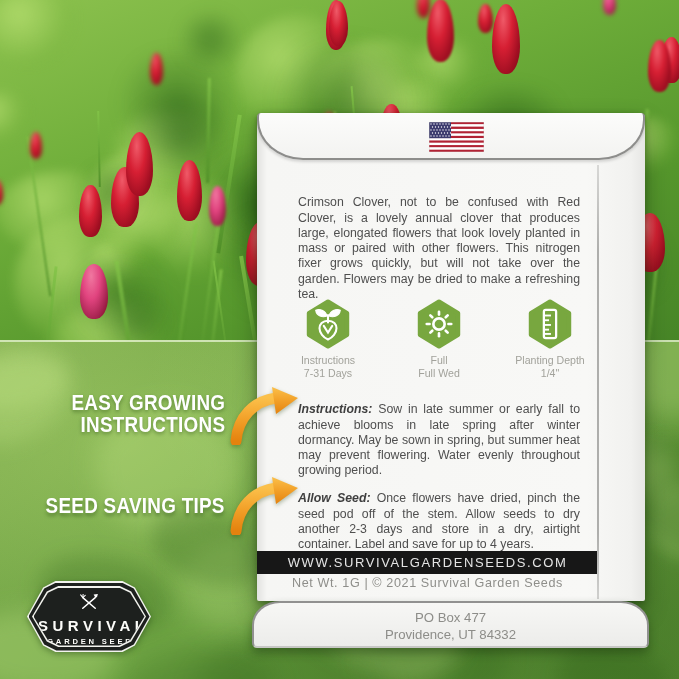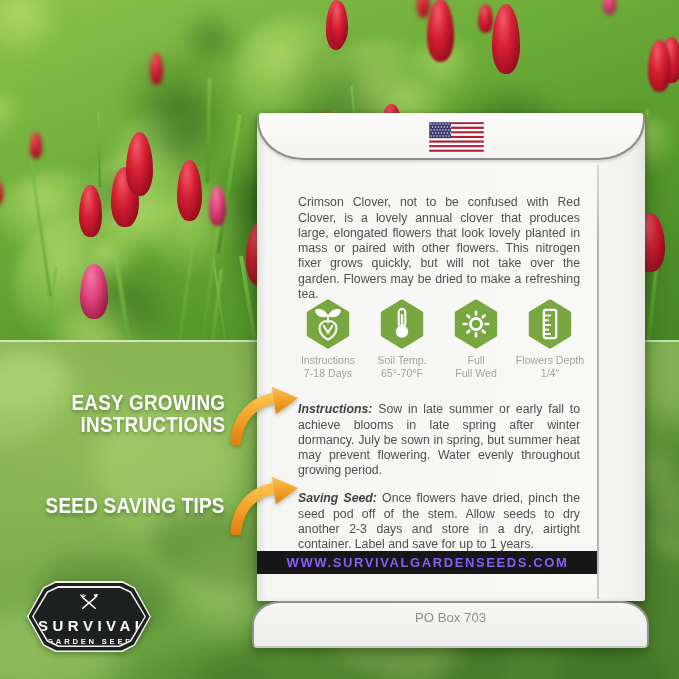--- a/index.html
+++ b/index.html
@@ -40,21 +40,21 @@
   .instructions{top:277px;}
   .saving{top:366px;}
 
   .stats-row{position:absolute;left:34px;top:186px;width:296px;display:flex;justify-content:space-between;}
   .stat{width:74px;text-align:center;}
   .stat svg{display:block;margin:0 auto;}
   .stat-label,.stat-value{font-size:10.6px;line-height:13px;color:#a2a29b;}
   .stat-label{margin-top:5px;}
 
   .web-bar{position:absolute;left:0;top:438px;width:341px;height:23px;background:#171717;
-    color:#8b5cf6;font-weight:bold;font-size:13px;letter-spacing:1.6px;
+    color:#e5e5e5;font-weight:normal;font-size:13px;letter-spacing:1.6px;
     text-align:center;line-height:23px;}
   .netwt{position:absolute;left:0;top:463px;width:341px;text-align:center;
     color:#8e8e8a;font-size:12.6px;letter-spacing:.6px;}
 
   .bottom-flap{position:absolute;left:252px;top:601px;width:397px;height:47px;z-index:5;
     box-sizing:border-box;border:2px solid #919190;border-bottom-color:#c7c7c5;
     border-radius:28px 28px 5px 5px / 24px 24px 5px 5px;
     background:linear-gradient(#f7f7f5,#ececea);
     box-shadow:0 5px 10px rgba(20,45,10,.4);
     text-align:center;color:#8d8d89;font-size:13.2px;line-height:16.5px;padding-top:7px;}
@@ -295,31 +295,21 @@
           <path d="M24,3 L44,15 L44,38 L24,50 L4,38 L4,15 Z" fill="#78a73f" stroke="#78a73f" stroke-width="5" stroke-linejoin="round"></path>
           <g stroke="#ffffff" stroke-width="2.2" stroke-linecap="round" fill="none">
             <path d="M24,25 V17"></path>
             <path d="M23,18 C21,12 15,10 11,12 C12,18 18,20 23,18 Z" fill="#ffffff" stroke-width="1.2"></path>
             <path d="M25,18 C27,12 33,10 37,12 C36,18 30,20 25,18 Z" fill="#ffffff" stroke-width="1.2"></path>
             <path d="M24,23 C30,23 33,27 33,31 C33,36 29,41 24,43 C19,41 15,36 15,31 C15,27 18,23 24,23 Z"></path>
             <path d="M19.5,28.5 L24,35.5 L28.5,28.5"></path>
           </g>
         </svg>
         <div class="stat-label">Instructions</div>
-        <div class="stat-value">7-18 Days</div>
-      </div>
-      <div class="stat">
-        <svg width="46" height="50" viewBox="0 0 48 53">
-          <path d="M24,3 L44,15 L44,38 L24,50 L4,38 L4,15 Z" fill="#78a73f" stroke="#78a73f" stroke-width="5" stroke-linejoin="round"></path>
-          <rect x="20.5" y="10.5" width="7" height="19" rx="3.5" fill="none" stroke="#ffffff" stroke-width="2.2"></rect>
-          <circle cx="24" cy="34.5" r="6.6" fill="#ffffff"></circle>
-          <rect x="22.7" y="16" width="2.6" height="15" fill="#ffffff"></rect>
-        </svg>
-        <div class="stat-label">Soil Temp.</div>
-        <div class="stat-value">65°-70°F</div>
+        <div class="stat-value">7-31 Days</div>
       </div>
       <div class="stat">
         <svg width="46" height="50" viewBox="0 0 48 53">
           <path d="M24,3 L44,15 L44,38 L24,50 L4,38 L4,15 Z" fill="#78a73f" stroke="#78a73f" stroke-width="5" stroke-linejoin="round"></path>
           <circle cx="24" cy="26.5" r="6" fill="none" stroke="#ffffff" stroke-width="2.8"></circle>
           <g stroke="#ffffff" stroke-width="2.8" stroke-linecap="round">
             <line x1="24" y1="13.5" x2="24" y2="16.5"></line>
               <line x1="24" y1="36.5" x2="24" y2="39.5"></line>
             <line x1="11" y1="26.5" x2="14" y2="26.5"></line>
               <line x1="34" y1="26.5" x2="37" y2="26.5"></line>
@@ -337,36 +327,38 @@
           <path d="M24,3 L44,15 L44,38 L24,50 L4,38 L4,15 Z" fill="#78a73f" stroke="#78a73f" stroke-width="5" stroke-linejoin="round"></path>
           <rect x="17.5" y="11.5" width="13" height="30" rx="2" fill="none" stroke="#ffffff" stroke-width="2.4"></rect>
           <g stroke="#ffffff" stroke-width="2">
             <line x1="18" y1="17.5" x2="25" y2="17.5"></line>
             <line x1="18" y1="22.5" x2="23" y2="22.5"></line>
             <line x1="18" y1="27.5" x2="25" y2="27.5"></line>
             <line x1="18" y1="32.5" x2="23" y2="32.5"></line>
             <line x1="18" y1="37" x2="25" y2="37"></line>
           </g>
         </svg>
-        <div class="stat-label">Flowers Depth</div>
+        <div class="stat-label">Planting Depth</div>
         <div class="stat-value">1/4"</div>
       </div>
     </div>
 
-    <p class="packet-text instructions"><span class="para-lead">Instructions:</span><span> Sow in late summer or early fall to achieve blooms in late spring after winter dormancy.  July be sown in spring, but summer heat may prevent flowering. Water evenly throughout growing period.</span></p>
-
-    <p class="packet-text saving"><span class="para-lead">Saving Seed:</span><span> Once flowers have dried, pinch the seed pod off of the stem. Allow seeds to dry another 2-3 days and store in a dry, airtight container. Label and save for up to 1 years.</span></p>
+    <p class="packet-text instructions"><span class="para-lead">Instructions:</span><span> Sow in late summer or early fall to achieve blooms in late spring after winter dormancy.  May be sown in spring, but summer heat may prevent flowering. Water evenly throughout growing period.</span></p>
+
+    <p class="packet-text saving"><span class="para-lead">Allow Seed:</span><span> Once flowers have dried, pinch the seed pod off of the stem. Allow seeds to dry another 2-3 days and store in a dry, airtight container. Label and save for up to 4 years.</span></p>
 
     <div class="web-bar">WWW.SURVIVALGARDENSEEDS.COM</div>
+    <div class="netwt">Net Wt. 1G | © 2021 Survival Garden Seeds</div>
 
     <div class="seam"></div>
   </div>
 
   <div class="bottom-flap">
-    <div>PO Box 703</div>
+    <div>PO Box 477</div>
+    <div>Providence, UT 84332</div>
   </div>
 
   <div class="callout callout-1">
     <div>EASY GROWING</div>
     <div>INSTRUCTIONS</div>
   </div>
   <svg class="arrow arrow-1" viewBox="0 0 72 58">
     <defs>
       <linearGradient id="og1" x1="0" y1="0" x2="0" y2="1">
         <stop offset="0" stop-color="#fbc04a"></stop>

